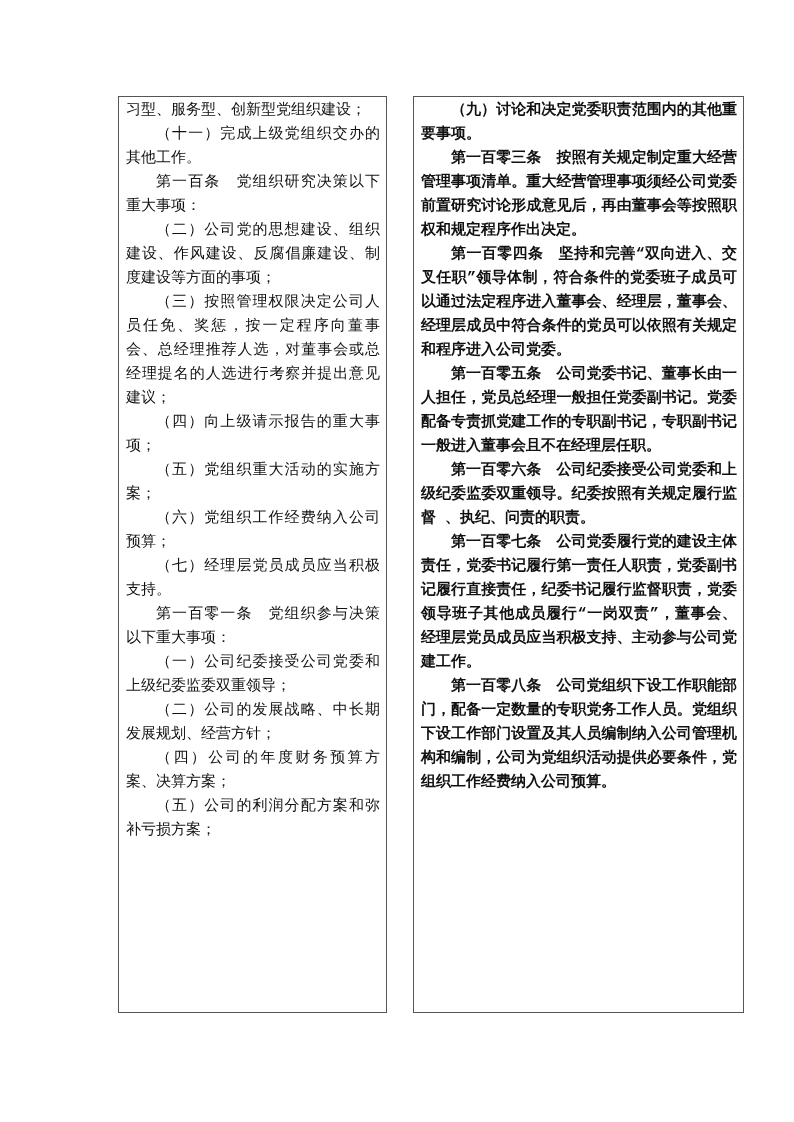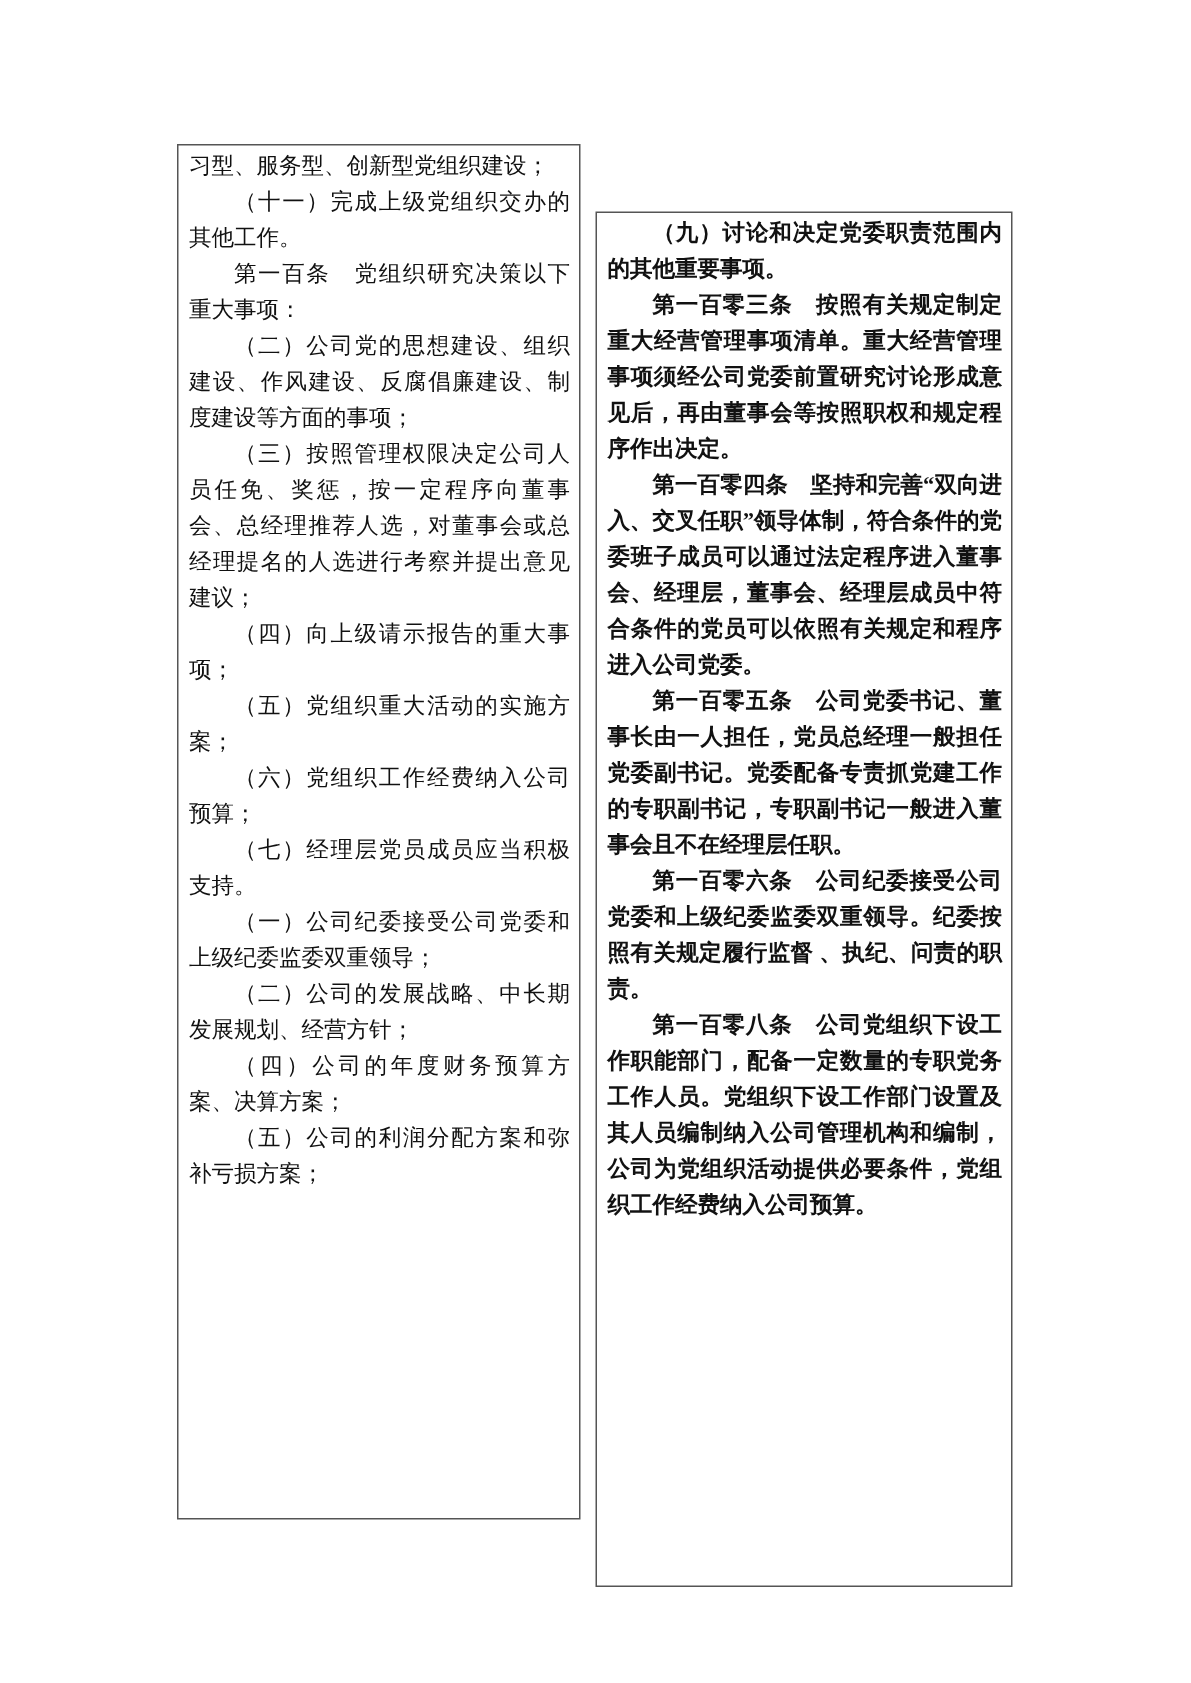--- a/index.html
+++ b/index.html
@@ -14,37 +14,37 @@
     background: #ffffff;
     font-family: "Liberation Serif", "DejaVu Serif", serif;
     color: #111111;
     overflow: hidden;
   }
   .doc-table {
     position: absolute;
     left: 118px;
     top: 96px;
     display: flex;
-    gap: 10px;
+    gap: 26px;
+    font-family: Liberation Mono, monospace;
   }
   .cell {
     box-sizing: border-box;
     border: 1px solid #555555;
     height: 917px;
     padding: 2px 6px 0 7px;
     overflow: hidden;
     background: #ffffff;
   }
   .cell.left-col {
     width: 269px;
   }
   .cell.right-col {
-    width: 278px;
+    width: 331px;
     font-weight: 700;
-    margin-top: 45px;
   }
   .para {
     margin: 0;
     font-size: 15px;
     line-height: 24px;
     text-align: justify;
     text-indent: 2em;
     font-feature-settings: "halt" 1;
     word-break: break-all;
     overflow-wrap: anywhere;
@@ -62,30 +62,32 @@
     <div class="cell left-col">
       <p class="para no-indent">习型、服务型、创新型党组织建设；</p>
       <p class="para">（十一）完成上级党组织交办的其他工作。</p>
       <p class="para">第一百条　党组织研究决策以下重大事项：</p>
       <p class="para">（二）公司党的思想建设、组织建设、作风建设、反腐倡廉建设、制度建设等方面的事项；</p>
       <p class="para">（三）按照管理权限决定公司人员任免、奖惩，按一定程序向董事会、总经理推荐人选，对董事会或总经理提名的人选进行考察并提出意见建议；</p>
       <p class="para">（四）向上级请示报告的重大事项；</p>
       <p class="para">（五）党组织重大活动的实施方案；</p>
       <p class="para">（六）党组织工作经费纳入公司预算；</p>
       <p class="para">（七）经理层党员成员应当积极支持。</p>
+      <p class="para">第一百零一条　党组织参与决策以下重大事项：</p>
       <p class="para">（一）公司纪委接受公司党委和上级纪委监委双重领导；</p>
       <p class="para">（二）公司的发展战略、中长期发展规划、经营方针；</p>
       <p class="para">（四）公司的年度财务预算方案、决算方案；</p>
       <p class="para">（五）公司的利润分配方案和弥补亏损方案；</p>
 
     </div>
 
     <div class="cell right-col">
       <p class="para">（九）讨论和决定党委职责范围内的其他重要事项。</p>
       <p class="para">第一百零三条　按照有关规定制定重大经营管理事项清单。重大经营管理事项须经公司党委前置研究讨论形成意见后，再由董事会等按照职权和规定程序作出决定。</p>
       <p class="para">第一百零四条　坚持和完善“双向进入、交叉任职”领导体制，符合条件的党委班子成员可以通过法定程序进入董事会、经理层，董事会、经理层成员中符合条件的党员可以依照有关规定和程序进入公司党委。</p>
       <p class="para">第一百零五条　公司党委书记、董事长由一人担任，党员总经理一般担任党委副书记。党委配备专责抓党建工作的专职副书记，专职副书记一般进入董事会且不在经理层任职。</p>
       <p class="para">第一百零六条　公司纪委接受公司党委和上级纪委监委双重领导。纪委按照有关规定履行监督 、执纪、问责的职责。</p>
+      <p class="para">第一百零七条　公司党委履行党的建设主体责任，党委书记履行第一责任人职责，党委副书记履行直接责任，纪委书记履行监督职责，党委领导班子其他成员履行“一岗双责”，董事会、经理层党员成员应当积极支持、主动参与公司党建工作。</p>
       <p class="para">第一百零八条　公司党组织下设工作职能部门，配备一定数量的专职党务工作人员。党组织下设工作部门设置及其人员编制纳入公司管理机构和编制，公司为党组织活动提供必要条件，党组织工作经费纳入公司预算。</p>
     </div>
 
   </div>
 </div>
 
 </body></html>

